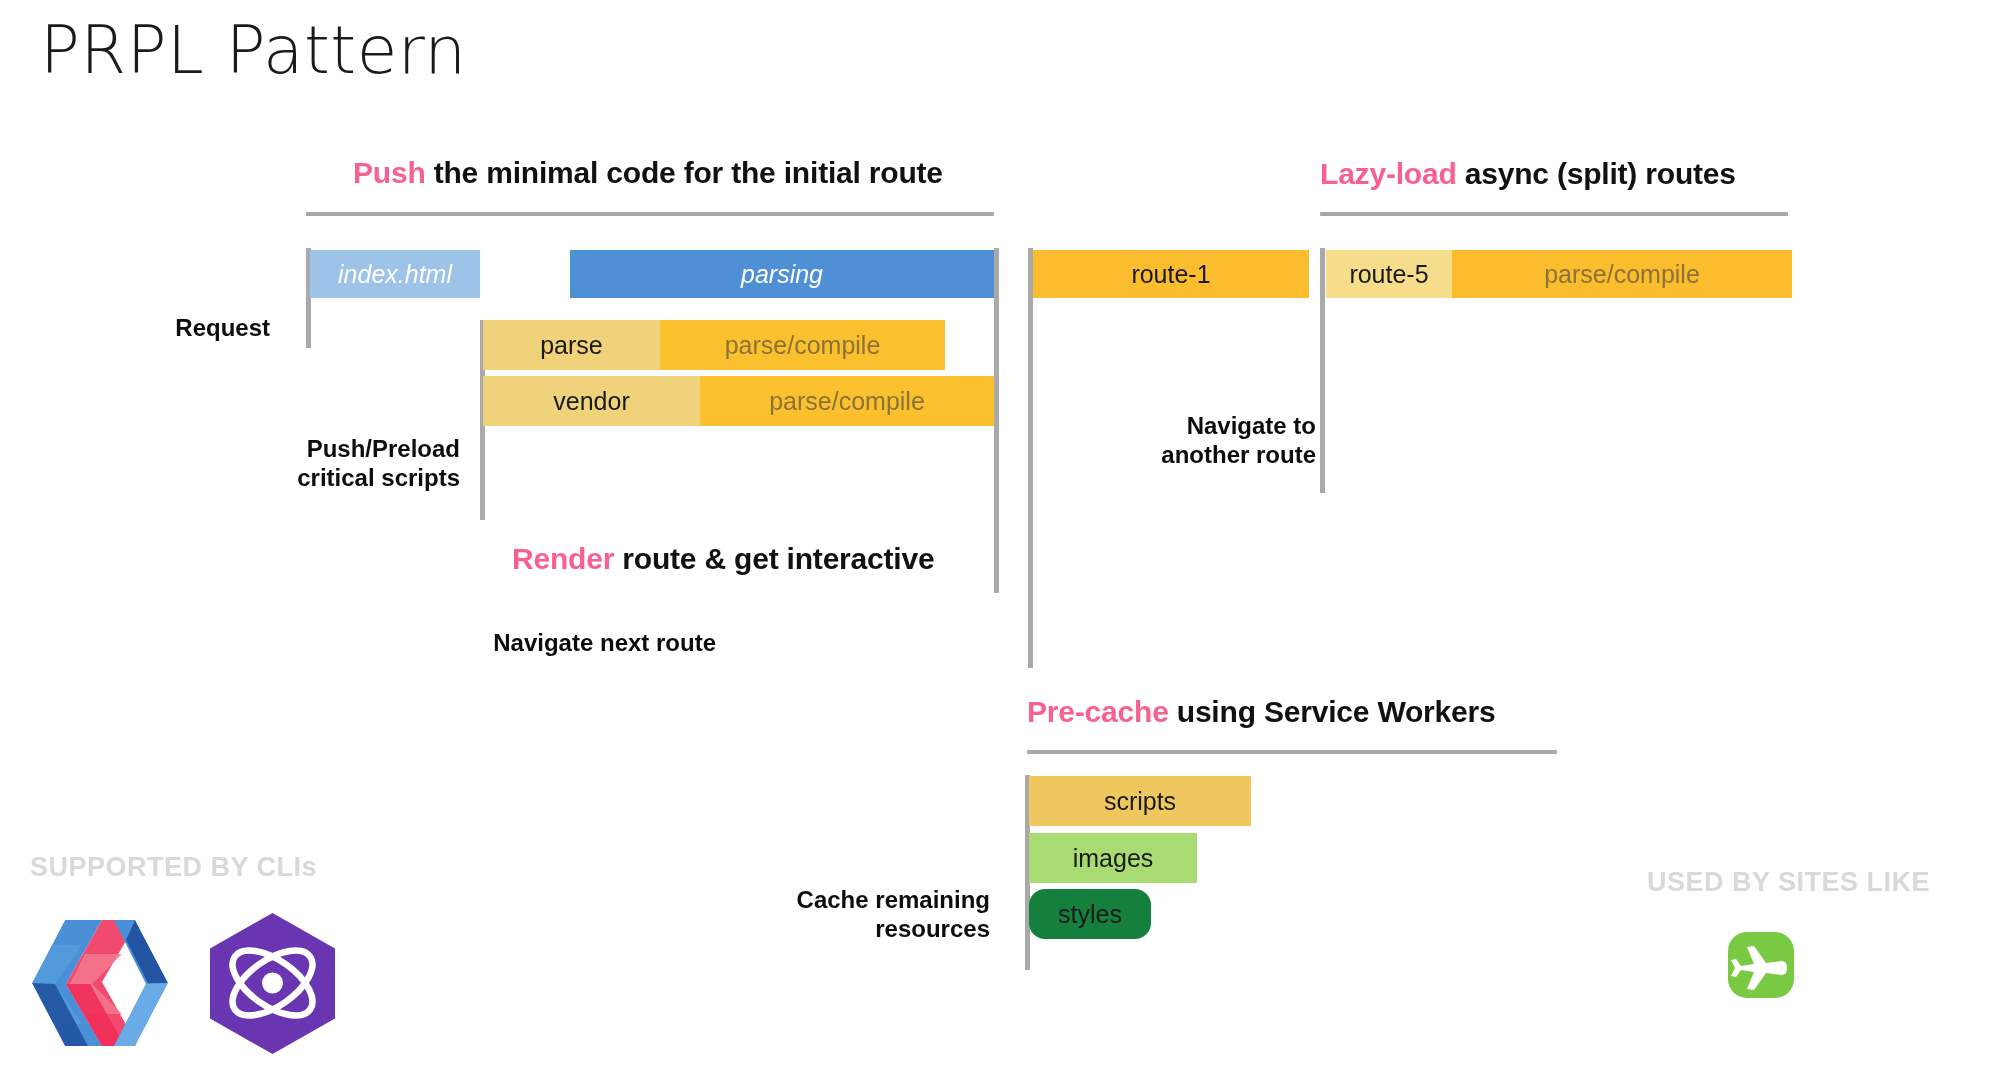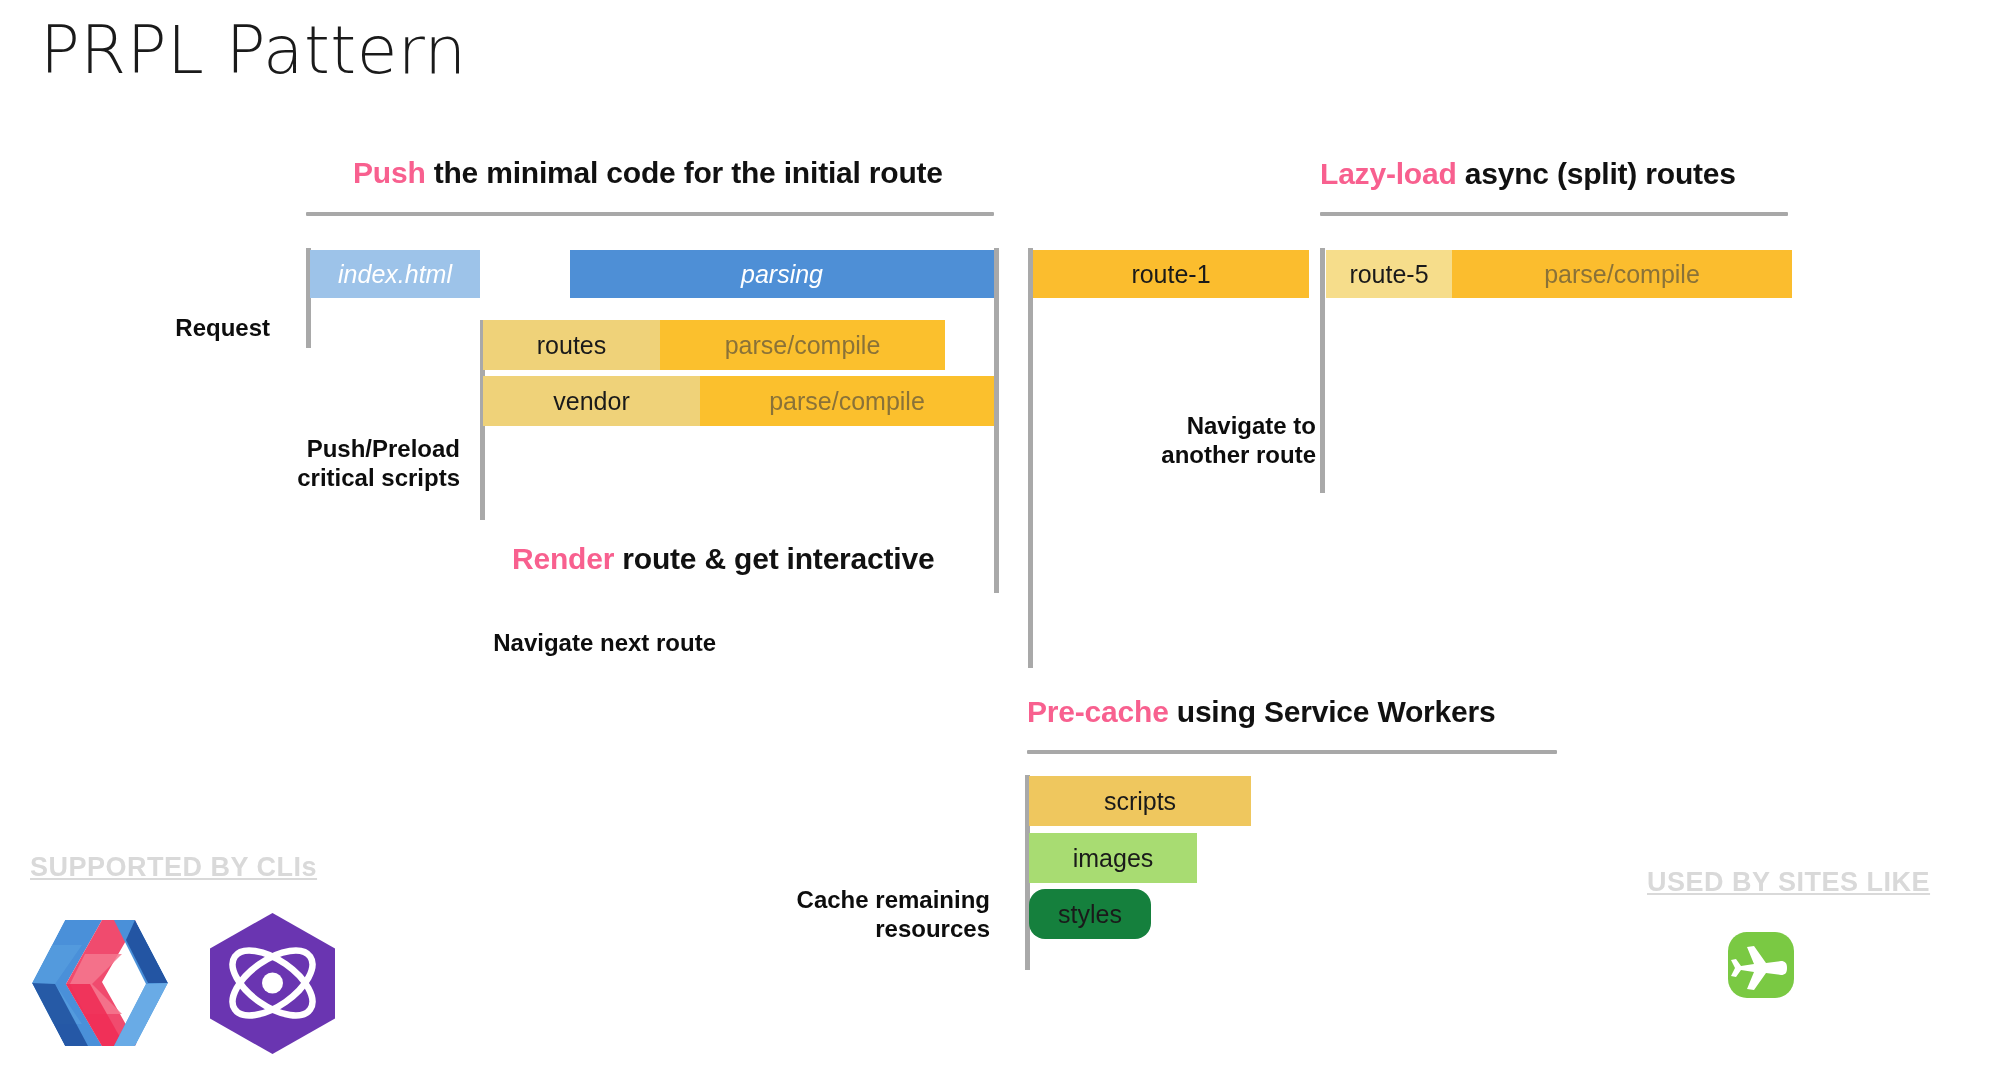--- a/index.html
+++ b/index.html
@@ -87,21 +87,20 @@
   .rowlabel.right { text-align: right; }
 
   
   .footer-cap {
     position: absolute;
     font-size: 27px;
     font-weight: bold;
     color: #d9d9d9;
     letter-spacing: 0.5px;
     white-space: nowrap;
-    text-decoration: underline;
   }
 
   
   .logo-wrap { position: absolute; }
 
   .wego-wrap {
     position: absolute;
     display: flex;
     align-items: center;
   }
@@ -141,21 +140,21 @@
 
   <div class="bar" style="left:310px; top:250px; width:170px; height:48px;">
     <div class="seg lbl-white" style="flex:1; background:#9dc3e9;">index.html</div>
   </div>
 
   <div class="bar" style="left:570px; top:250px; width:424px; height:48px;">
     <div class="seg lbl-white" style="flex:1; background:#4e8fd6;">parsing</div>
   </div>
 
   <div class="bar" style="left:483px; top:320px; width:462px; height:50px;">
-    <div class="seg lbl-dark" style="width:177px; background:#efd279;">routes</div>
+    <div class="seg lbl-dark" style="width:177px; background:#efd279;">parse</div>
     <div class="seg lbl-muted" style="flex:1; background:#fbc02d;">parse/compile</div>
   </div>
 
   <div class="bar" style="left:483px; top:376px; width:511px; height:50px;">
     <div class="seg lbl-dark" style="width:217px; background:#efd279;">vendor</div>
     <div class="seg lbl-muted" style="flex:1; background:#fbc02d;">parse/compile</div>
   </div>
 
   <div class="bar" style="left:1033px; top:250px; width:276px; height:48px;">
     <div class="seg lbl-dark" style="flex:1; background:#fbbd2e;">route-1</div>

